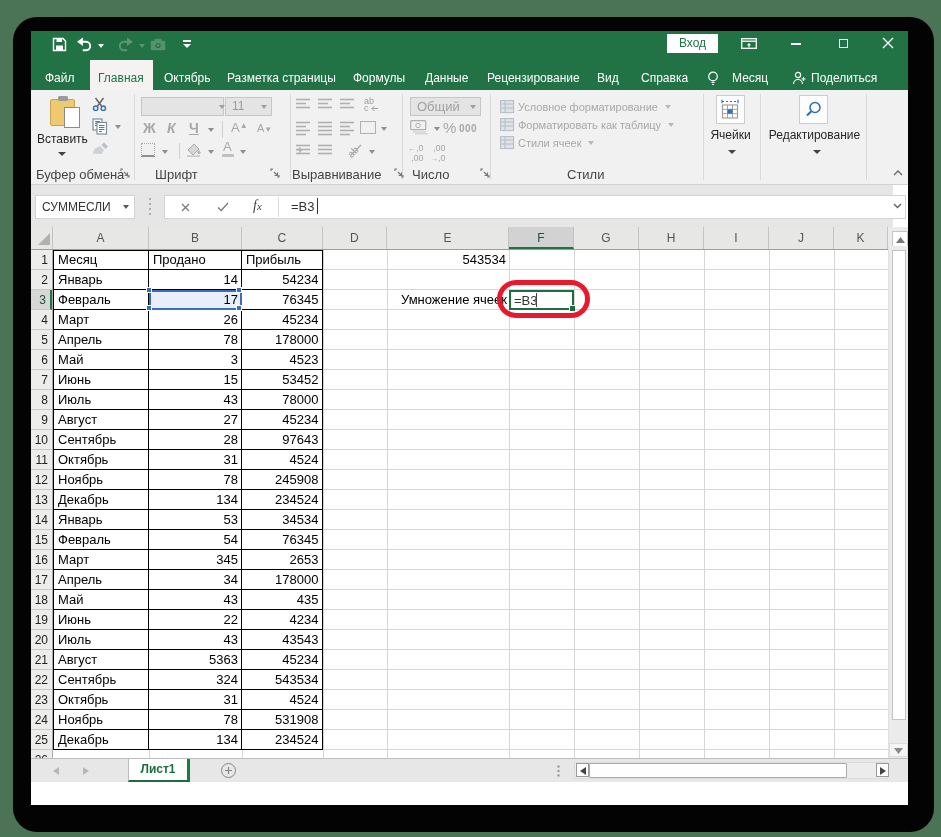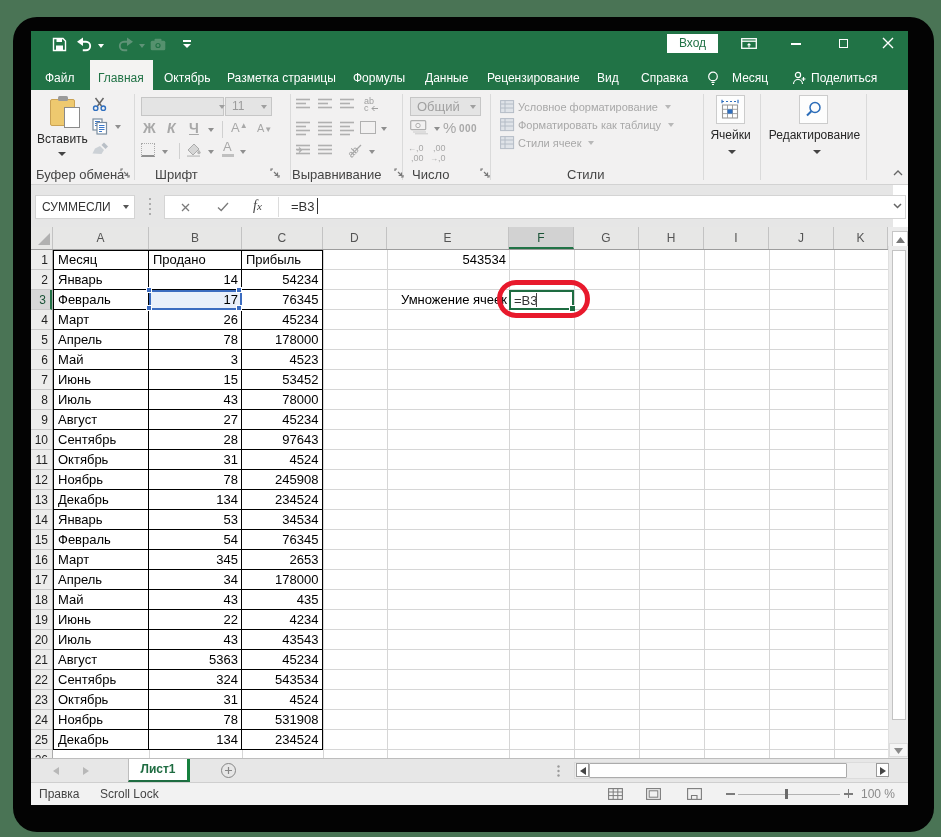--- a/index.html
+++ b/index.html
@@ -476,34 +476,12 @@
       <div class="abs" style="left:545px;top:4px;width:13px;height:14px;background:#fff;border:1px solid #9a9a9a"></div>
       <svg style="left:549px;top:8px" width="6" height="8" viewBox="0 0 6 8">
         <path d="M6 0 L0 4 L6 8 z" fill="#444"></path>
       </svg>
       <div class="abs" style="left:558px;top:4px;width:258px;height:15px;background:#fefefe;border:1px solid #ababab;border-radius:1px"></div>
       <div class="abs" style="left:845px;top:4px;width:13px;height:14px;background:#fff;border:1px solid #9a9a9a"></div>
       <svg style="left:849px;top:8px" width="6" height="8" viewBox="0 0 6 8">
         <path d="M0 0 L6 4 L0 8 z" fill="#444"></path>
       </svg>
     </div>
-    <div id="status">
-      <div class="abs" style="left:8px;top:4px">Правка</div>
-      <div class="abs" style="left:69px;top:4px">Scroll Lock</div>
-      <svg class="sic" style="left:577px" width="15" height="12" viewBox="0 0 15 12">
-        <rect x="0.6" y="0.6" width="13.8" height="10.8" fill="none" stroke="#7c7c7c" stroke-width="1.1"></rect>
-        <path d="M0.6 4 h13.8 M0.6 7.6 h13.8 M5.2 0.6 v10.8 M9.8 0.6 v10.8" stroke="#7c7c7c" stroke-width="1"></path>
-      </svg>
-      <svg class="sic" style="left:615px" width="15" height="12" viewBox="0 0 15 12">
-        <rect x="0.6" y="0.6" width="13.8" height="10.8" fill="none" stroke="#7c7c7c" stroke-width="1.1"></rect>
-        <rect x="3.2" y="2.8" width="8.6" height="6.4" fill="none" stroke="#7c7c7c" stroke-width="1"></rect>
-      </svg>
-      <svg class="sic" style="left:656px" width="15" height="12" viewBox="0 0 15 12">
-        <rect x="0.6" y="0.6" width="13.8" height="10.8" fill="none" stroke="#7c7c7c" stroke-width="1.1"></rect>
-        <path d="M4.5 11 v-3.5 h5.5 v3.5" fill="none" stroke="#7c7c7c" stroke-width="1.1"></path>
-      </svg>
-      <div class="abs" style="left:695px;top:10px;width:9px;height:1.5px;background:#7c7c7c"></div>
-      <div class="abs" style="left:707px;top:10.5px;width:102px;height:1px;background:#b3b3b3"></div>
-      <div class="abs" style="left:754px;top:6px;width:3px;height:10px;background:#6a6a6a"></div>
-      <div class="abs" style="left:813px;top:10px;width:9px;height:1.5px;background:#7c7c7c"></div>
-      <div class="abs" style="left:816.5px;top:6.2px;width:1.5px;height:9px;background:#7c7c7c"></div>
-      <div class="abs" style="left:830px;top:4px;color:#8a8a8a">100&nbsp;%</div>
-    </div>
   </div>
 </body></html>

